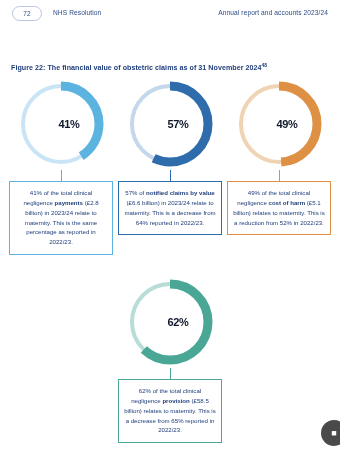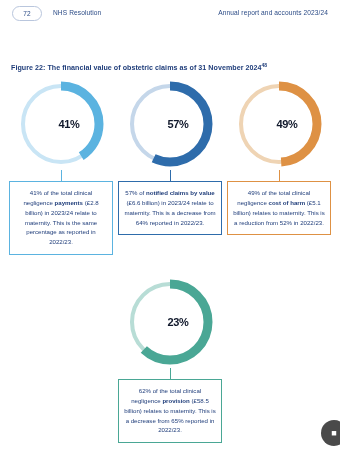--- a/index.html
+++ b/index.html
@@ -214,21 +214,21 @@
       <div class="caption-box" style="border-color: rgb(222, 145, 68);"><span>49% of the total clinical negligence </span><b>cost of harm</b><span> (£5.1 billion) relates to maternity. This is a reduction from 52% in 2022/23.</span></div>
     </div>
   </div>
 
 <div class="chart-cell-bottom" id="row-bottom">
     <div class="donut-wrap">
       <svg viewBox="0 0 92 92">
         <circle cx="46" cy="46" r="38" fill="none" stroke="#b8ddd6" stroke-width="4.05"></circle>
         <circle cx="46" cy="46" r="38" fill="none" stroke="#4aa795" stroke-width="9" stroke-dasharray="148.03184583715105 238.76104167282426"></circle>
       </svg>
-      <div class="donut-label">23%</div>
+      <div class="donut-label">62%</div>
     </div>
     <div class="connector" style="background: rgb(74, 167, 149);"></div>
     <div class="caption-box" style="border-color: rgb(74, 167, 149);"><span>62% of the total clinical negligence </span><b>provision</b><span> (£58.5 billion) relates to maternity. This is a decrease from 65% reported in 2022/23.</span></div>
   </div>
 
 <div class="corner-badge">
   <span>■</span>
 </div>
 
 </body></html>

